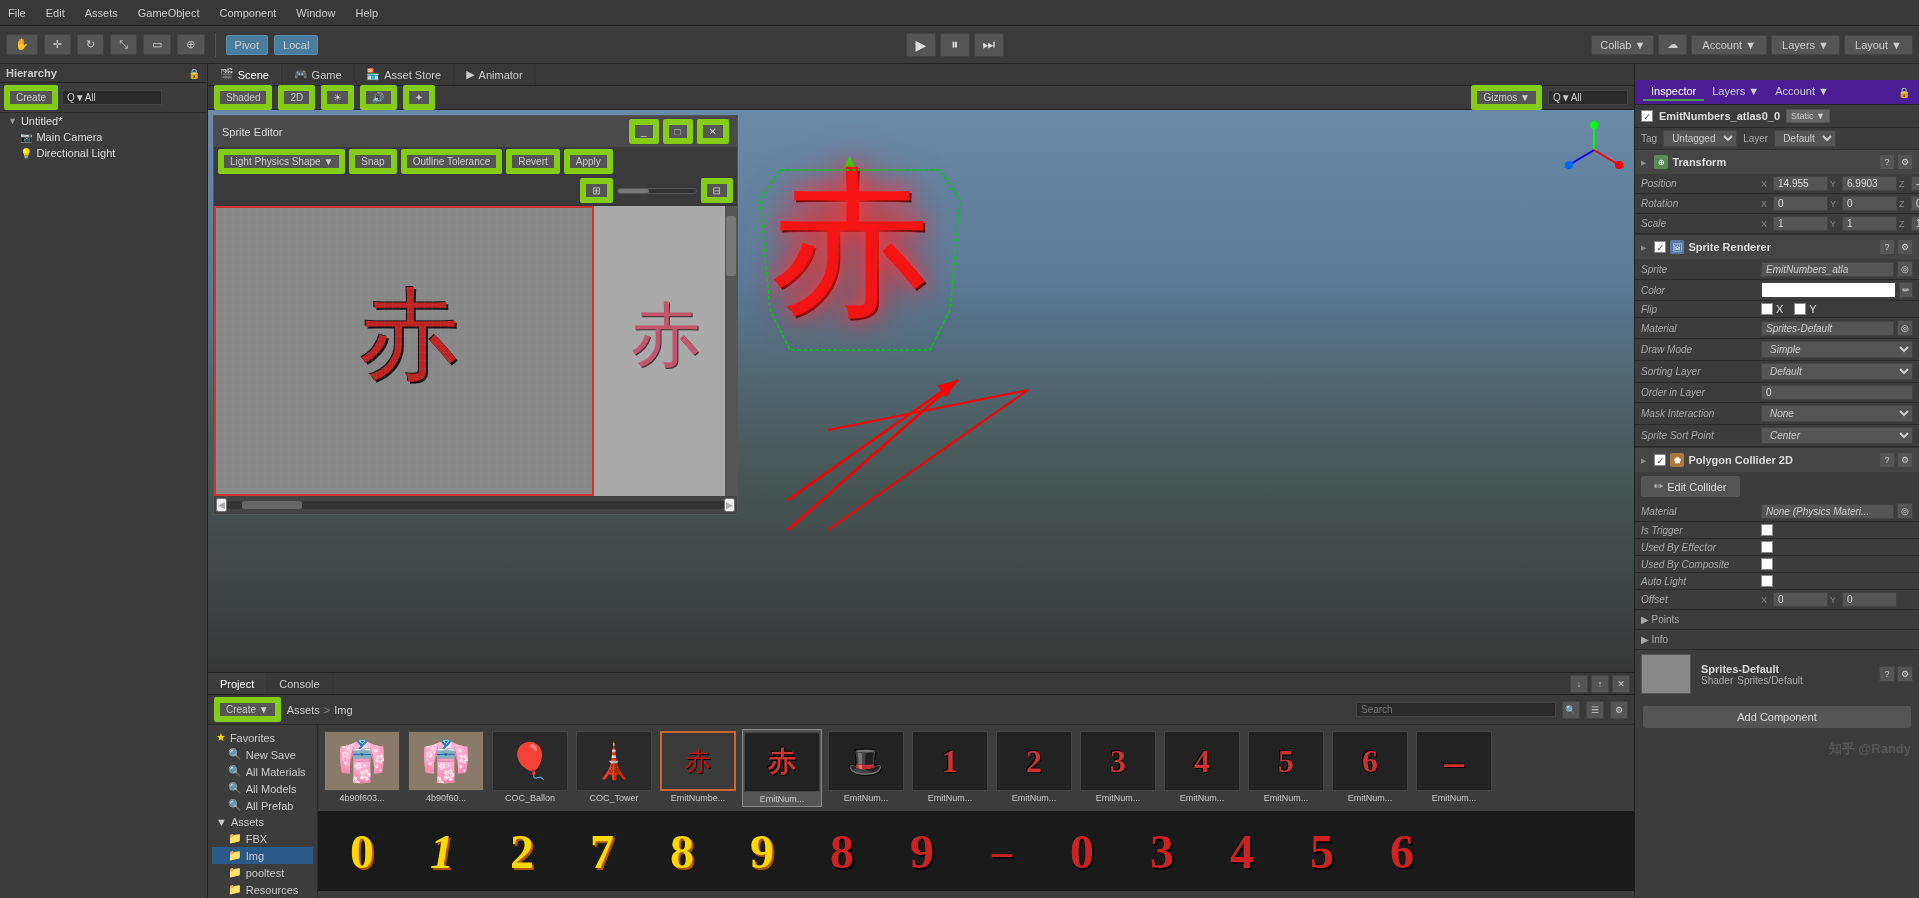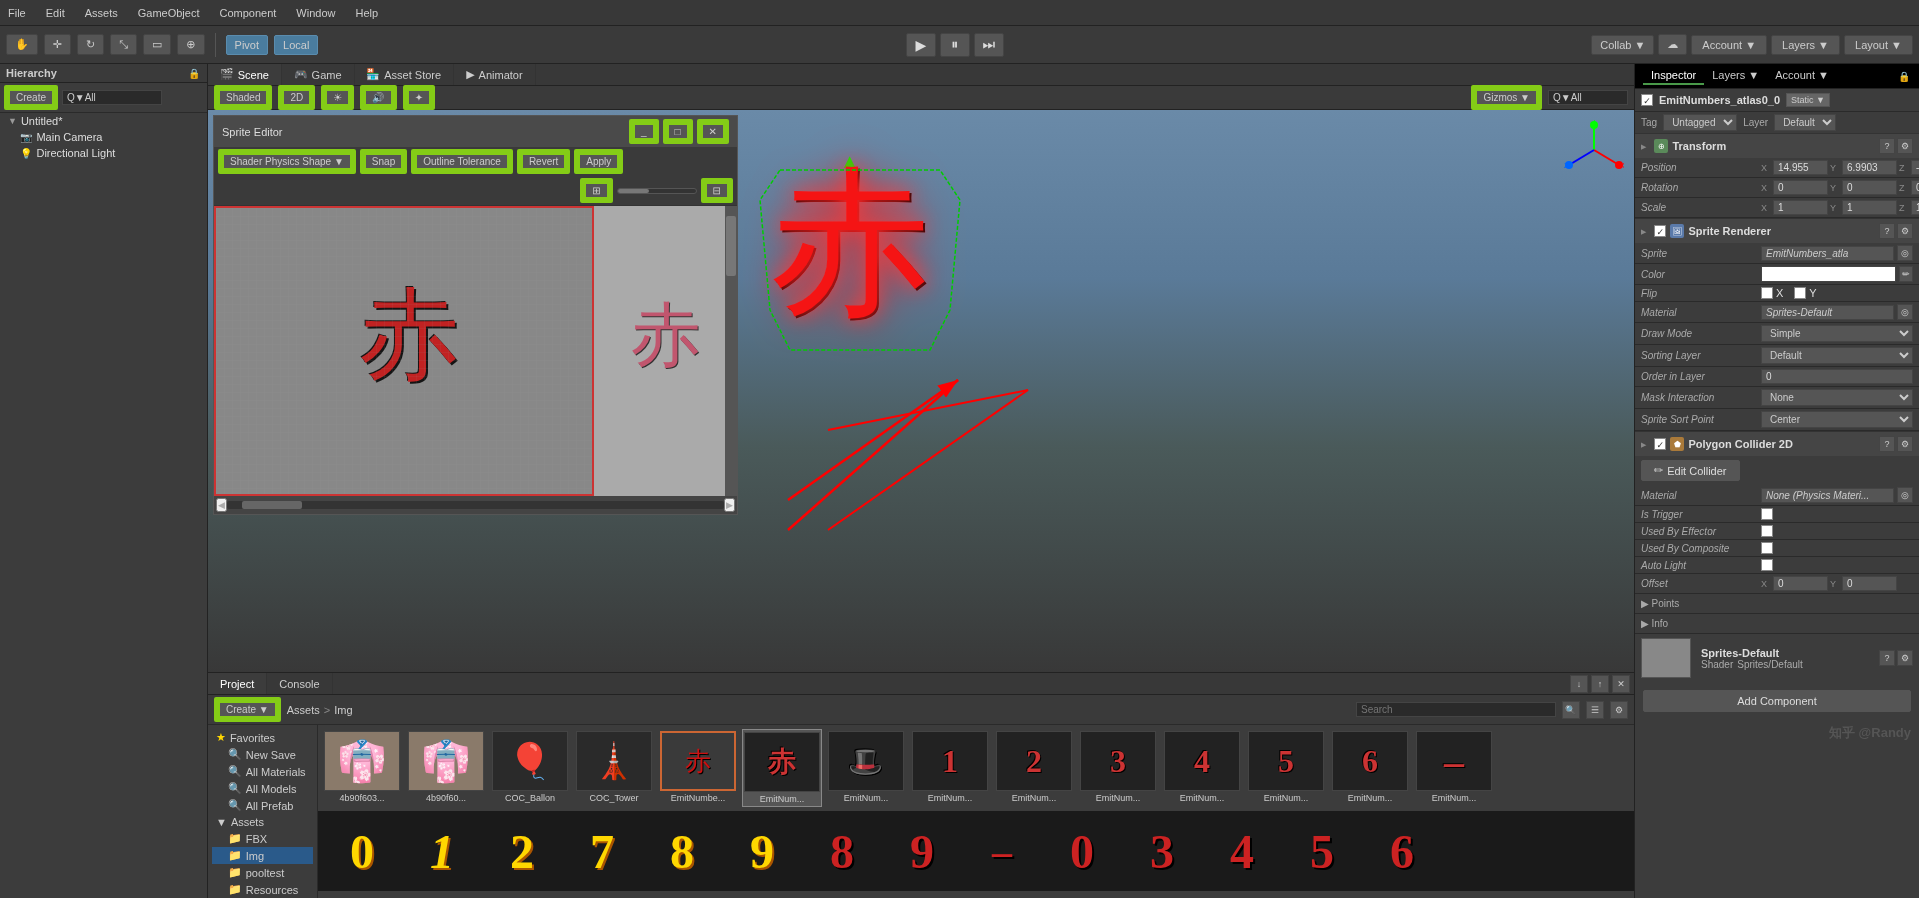--- a/index.html
+++ b/index.html
@@ -67,21 +67,21 @@
     .asset-sidebar-item.selected { background: #2a5a8a; }
     .sidebar-star { color: #ffd700; }
     .asset-grid-area { flex: 1; display: flex; flex-direction: column; overflow: hidden; }
     .asset-grid { display: flex; flex-wrap: nowrap; overflow-x: auto; padding: 4px; gap: 4px; align-items: flex-start; }
     .asset-item { display: flex; flex-direction: column; align-items: center; width: 80px; cursor: pointer; padding: 2px; }
     .asset-thumb { width: 76px; height: 60px; background: #555; border: 1px solid #444; display: flex; align-items: center; justify-content: center; position: relative; overflow: hidden; }
     .asset-name { font-size: 9px; color: #ccc; text-align: center; margin-top: 2px; max-width: 76px; overflow: hidden; text-overflow: ellipsis; white-space: nowrap; }
 
     
     .right-panel { width: 285px; background: #3c3c3c; border-left: 1px solid #222; display: flex; flex-direction: column; overflow-y: auto; }
-    .inspector-header { background: #000000; padding: 3px 8px; display: flex; align-items: center; justify-content: space-between; border-bottom: 1px solid #222; }
+    .inspector-header { background: #4c1d95; padding: 3px 8px; display: flex; align-items: center; justify-content: space-between; border-bottom: 1px solid #222; margin-top: 16px; }
     .inspector-tabs { display: flex; gap: 0; margin-bottom: 0; }
     .inspector-tab { padding: 2px 8px; font-size: 11px; color: #ccc; cursor: pointer; border-bottom: 2px solid transparent; }
     .inspector-tab.active { border-bottom-color: #4a9a4a; color: #fff; }
     .object-header { padding: 4px 6px; display: flex; align-items: center; gap: 6px; border-bottom: 1px solid #2a2a2a; }
     .checkbox { width: 12px; height: 12px; border: 1px solid #888; background: #fff; display: inline-block; cursor: pointer; }
     .checkbox.checked::after { content: '✓'; font-size: 9px; color: #333; display: block; line-height: 12px; text-align: center; }
     .object-name { font-size: 11px; color: #ddd; font-weight: bold; }
     .tag-layer-row { display: flex; align-items: center; gap: 6px; padding: 2px 6px; font-size: 10px; color: #aaa; }
     .dropdown-small { background: #555; border: 1px solid #444; color: #ccc; padding: 1px 4px; font-size: 10px; cursor: pointer; }
     .component-header { display: flex; align-items: center; gap: 4px; padding: 4px 6px; background: #454545; border-top: 1px solid #333; cursor: pointer; }
@@ -90,21 +90,21 @@
     .component-icon.blue { background: #5a7aaa; }
     .component-icon.orange { background: #aa7a3a; }
     .prop-row { display: flex; align-items: center; padding: 2px 6px; border-bottom: 1px solid #2a2a2a; }
     .prop-label { width: 120px; font-size: 10px; color: #aaa; flex-shrink: 0; font-style: italic; }
     .prop-value { flex: 1; display: flex; gap: 3px; align-items: center; }
     .prop-input { background: #555; border: 1px solid #444; color: #ddd; padding: 1px 4px; font-size: 10px; width: 55px; }
     .prop-input-full { background: #555; border: 1px solid #444; color: #ddd; padding: 1px 4px; font-size: 10px; flex: 1; }
     .prop-xyz { display: flex; align-items: center; gap: 2px; }
     .xyz-label { font-size: 9px; color: #888; width: 10px; }
     .color-swatch { width: 100%; height: 16px; background: #fff; border: 1px solid #444; cursor: pointer; }
-    .dropdown-full { background: #555; border: 1px solid #444; color: #ccc; padding: 1px 4px; font-size: 10px; flex: 1; cursor: pointer; }
+    .dropdown-full { background: #555; border: 1px solid #444; color: #ccc; padding: 1px 4px; font-size: 10px; flex: 1; cursor: pointer; font-style: italic; }
     .object-ref { background: #555; border: 1px solid #444; color: #ccc; padding: 1px 4px; font-size: 10px; flex: 1; font-style: italic; }
     .static-badge { background: #666; border: 1px solid #555; color: #ccc; padding: 1px 4px; font-size: 9px; cursor: pointer; }
     .component-icons { margin-left: auto; display: flex; gap: 2px; }
     .small-icon-btn { background: #555; border: 1px solid #444; color: #ccc; width: 16px; height: 16px; display: flex; align-items: center; justify-content: center; font-size: 9px; cursor: pointer; }
     .edit-collider-btn { background: #555; border: 1px solid #555; color: #ddd; padding: 3px 12px; font-size: 11px; cursor: pointer; border-radius: 2px; display: flex; align-items: center; gap: 4px; }
     .add-component-btn { background: #555; border: 1px solid #555; color: #ddd; padding: 4px; font-size: 11px; cursor: pointer; border-radius: 2px; text-align: center; margin: 8px; }
     .section-toggle { color: #888; font-size: 9px; margin-right: 4px; }
 
     
     .num-sprite { font-family: serif; font-weight: bold; font-size: 32px; color: #cc3333; text-shadow: 1px 1px 0 #000, -1px -1px 0 #000; }
@@ -257,21 +257,21 @@
       <div class="sprite-editor">
         <div class="sprite-editor-header">
           <span>Sprite Editor</span>
           <div style="display:flex;gap:4px;">
             <button class="small-btn">_</button>
             <button class="small-btn">□</button>
             <button class="small-btn">✕</button>
           </div>
         </div>
         <div class="sprite-editor-toolbar">
-          <button class="small-btn">Shader Physics Shape ▼</button>
+          <button class="small-btn">Light Physics Shape ▼</button>
           <button class="small-btn">Snap</button>
           <button class="small-btn">Outline Tolerance</button>
           <button class="small-btn">Revert</button>
           <button class="small-btn">Apply</button>
           <div style="margin-left:auto;display:flex;align-items:center;gap:4px;">
             <button class="small-btn">⊞</button>
             <div style="width:80px;height:6px;background:#333;border:1px solid #555;border-radius:3px;position:relative;">
               <div style="width:40%;height:100%;background:#777;border-radius:3px;"></div>
             </div>
             <button class="small-btn">⊟</button>

